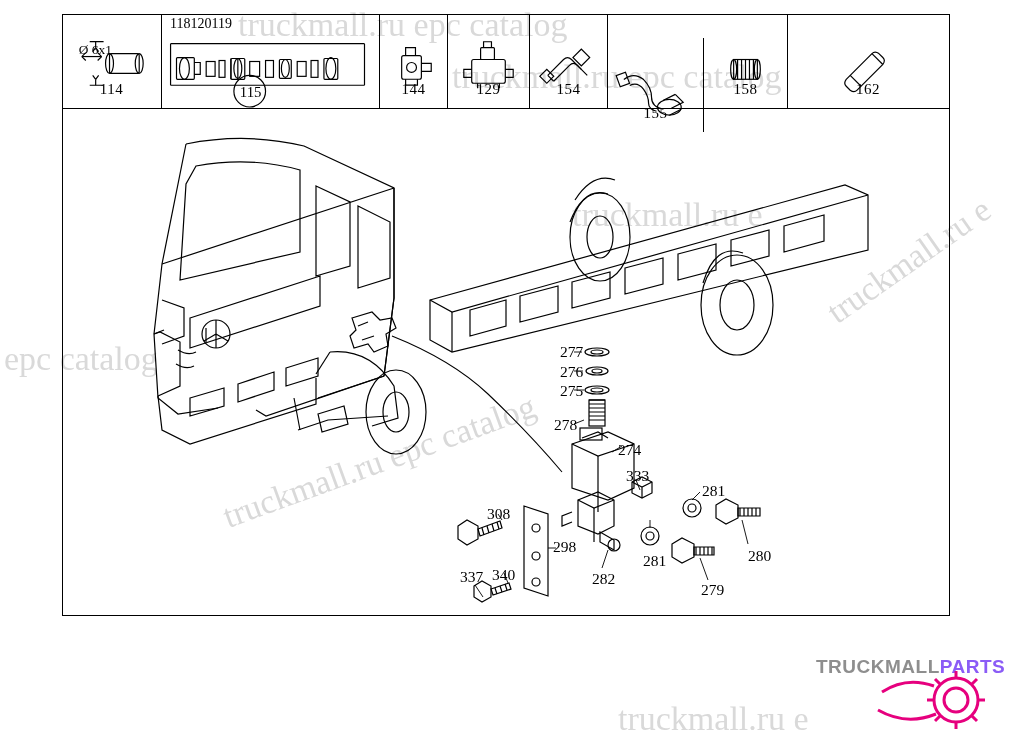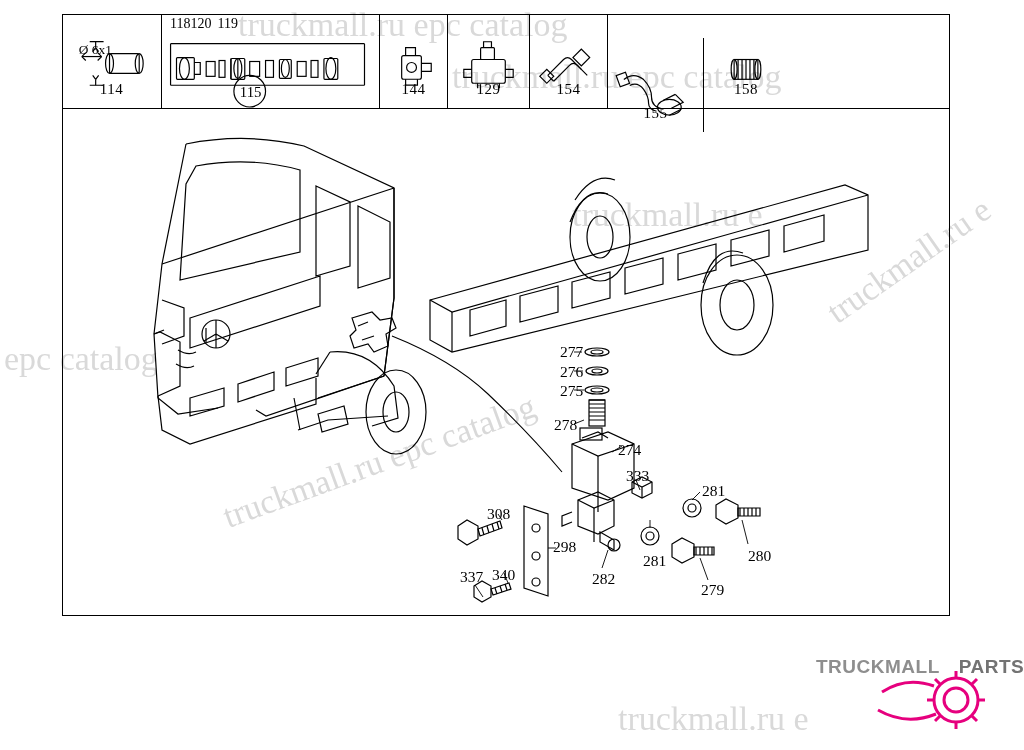--- a/index.html
+++ b/index.html
@@ -44,21 +44,21 @@
     white-space:nowrap;pointer-events:none;user-select:none;
   }
   .wm.big{font-size:34px;}
 
   
   .logo{position:absolute;right:18px;bottom:16px;width:190px;height:86px;}
   .logo .txt{
     position:absolute;left:0;top:8px;font-family:"Liberation Sans",sans-serif;
     font-weight:bold;font-size:19px;letter-spacing:.5px;color:#8e8e8e;
   }
-  .logo .txt .pink{color:#737373;margin-left:19px;}
+  .logo .txt .pink{color:#8b5cf6;}
 
   svg{display:block;}
   .ln{fill:none;stroke:#000;stroke-width:1.2;}
   .ln2{fill:none;stroke:#000;stroke-width:1.1;}
   .thin{fill:none;stroke:#000;stroke-width:0.9;}
   .lbl{font-family:"Liberation Serif",serif;font-size:15px;}
   .lblsm{font-family:"Liberation Serif",serif;font-size:13.5px;}
 </style>
 </head>
 <body>
@@ -114,21 +114,21 @@
           <rect x="163" y="45" width="14" height="21" rx="1"></rect>
           <ellipse cx="22" cy="55" rx="5" ry="11"></ellipse>
           <ellipse cx="76" cy="55" rx="4" ry="10"></ellipse>
           <ellipse cx="124" cy="55" rx="4" ry="9"></ellipse>
           <ellipse cx="170" cy="55" rx="5" ry="11"></ellipse>
           <circle cx="88" cy="78" r="16"></circle>
         </g>
         <text class="lbl" x="78" y="84">115</text>
       </svg>
       <div class="topnums" style="text-align:left;padding-left:8px;">
-        <span>118</span><span>120</span><span style="margin-left:6px;">119</span>
+        <span>118</span><span>120</span><span style="">119</span>
       </div>
     </div>
 
     <div class="cell" style="width:68px;">
       <svg class="art" viewBox="0 0 68 95">
         <g class="ln">
           <rect x="22" y="42" width="20" height="24" rx="2"></rect>
           <path d="M26 42 v-8 h10 v8"></path>
           <path d="M42 50 h10 v8 h-10"></path>
           <circle cx="32" cy="54" r="5"></circle>
@@ -184,20 +184,30 @@
         <g class="ln">
           <rect x="30" y="46" width="24" height="20"></rect>
           <path d="M34 46 v20 M38 46 v20 M42 46 v20 M46 46 v20 M50 46 v20"></path>
           <ellipse cx="30" cy="56" rx="3" ry="10"></ellipse>
           <ellipse cx="54" cy="56" rx="3" ry="10"></ellipse>
         </g>
       </svg>
       <div class="num">158</div>
     </div>
 
+    <div class="cell" style="width:160px;">
+      <svg class="art" viewBox="0 0 160 95">
+        <g class="ln">
+          <path d="M58 66 l26 -26 q3 -3 7 0 l4 4 q3 3 0 7 l-26 26 q-3 3 -7 0 l-4 -4 q-3 -3 0 -7z"></path>
+          <path d="M84 40 l11 11"></path>
+          <path d="M62 62 l11 11"></path>
+        </g>
+      </svg>
+      <div class="num">162</div>
+    </div>
   </div>
 
   <svg class="sheet" viewBox="0 0 1024 750" style="position:absolute;left:0;top:0;">
     <g class="ln">
 
       <path d="M430 300 L845 185 L868 195 L868 250 L452 352 L430 340 Z"></path>
       <path d="M430 300 L452 312 L868 195"></path>
       <path d="M452 312 L452 352"></path>
 
       <path d="M470 310 l36 -10 l0 26 l-36 10 z"></path>

